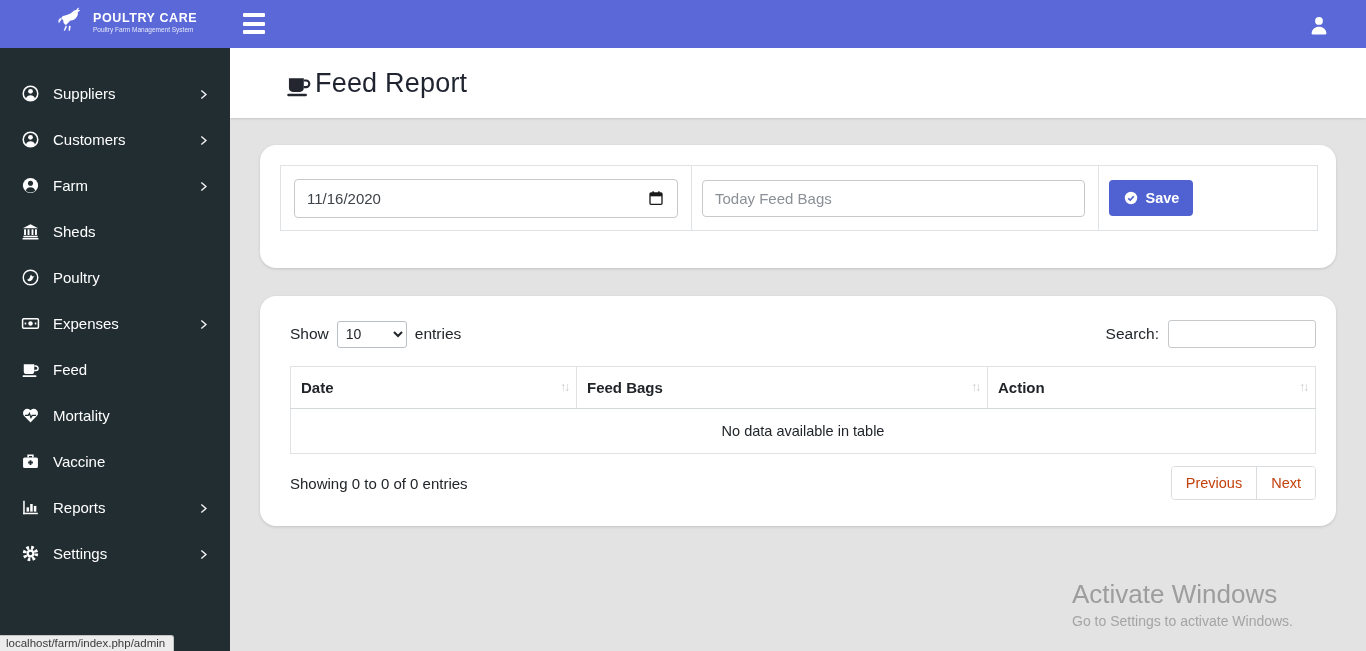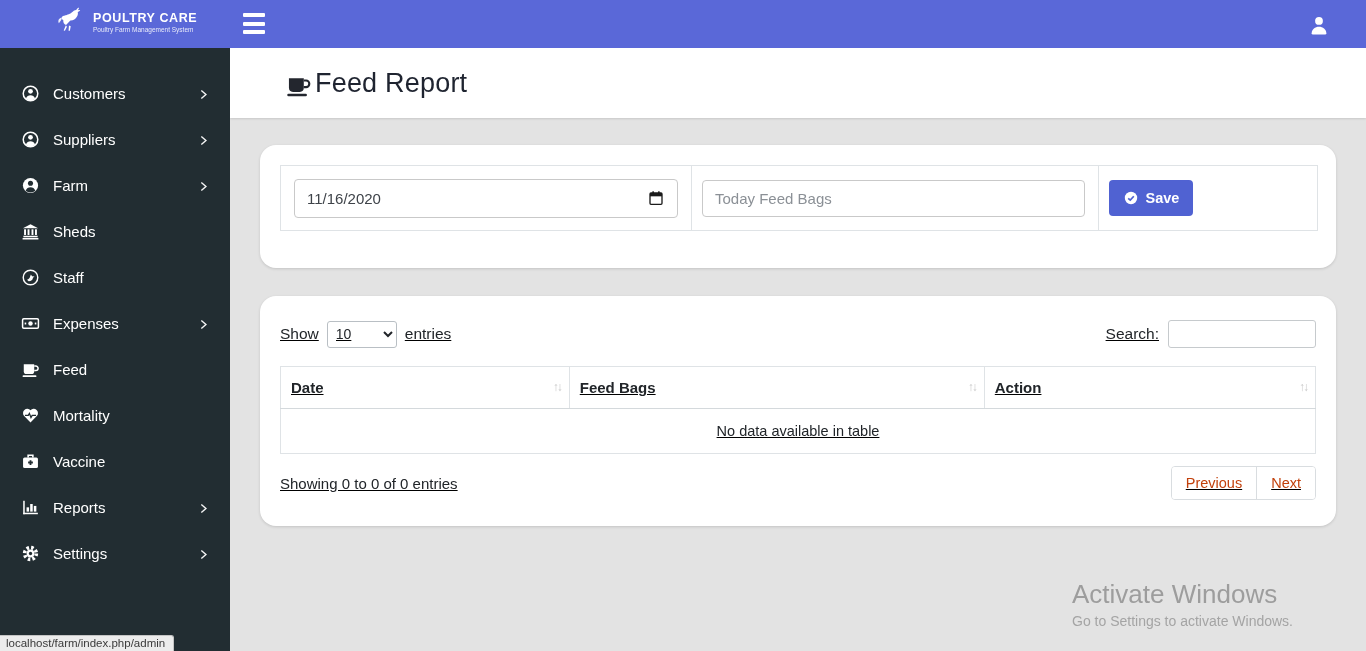--- a/index.html
+++ b/index.html
@@ -37,21 +37,21 @@
   .cell-bags { width:407px; border-right:1px solid #dfe3e6; padding-left:10px; }
   .cell-save { flex:1; padding-left:10px; }
 
   .date-wrap { position:relative; width:384px; }
   .date-input { width:384px; height:39px; border:1px solid #c9c9c9; border-radius:4px; padding:0 34px 0 12px; font-size:15px; color:#3e4349; font-family:"Liberation Sans",sans-serif; background:#fff; }
   .cal-icon { position:absolute; right:14px; top:11px; width:16px; height:16px; pointer-events:none; }
   .bags-input { width:383px; height:37px; border:1px solid #c9c9c9; border-radius:4px; padding:0 12px; font-size:15px; color:#3e4349; font-family:"Liberation Sans",sans-serif; }
   .bags-input::placeholder { color:#8b9096; }
   .save-btn { width:84px; height:36px; background:#5062d2; border:none; border-radius:4px; color:#fff; font-size:14.5px; font-weight:bold; display:flex; align-items:center; justify-content:center; gap:7px; cursor:pointer; font-family:"Liberation Sans",sans-serif; }
 
-  .card-table { margin-top:28px; padding:24px 20px 26px 20px;text-decoration:underline; }
+  .card-table { margin-top:28px; padding:24px 20px 26px 30px; }
   .dt-controls { display:flex; justify-content:space-between; align-items:center; }
   .dt-length { display:flex; align-items:center; gap:8px; font-size:15.5px; color:#212529; }
   .dt-length select { height:27px; width:70px; border:1px solid #b9bfc4; border-radius:3px; font-size:14px; color:#212529; padding:0 4px; font-family:"Liberation Sans",sans-serif; background:#fff; }
   .dt-search { display:flex; align-items:center; gap:9px; font-size:15.5px; color:#212529; }
   .dt-search input { width:148px; height:28px; border:1px solid #c6cacd; border-radius:3px; padding:0 8px; font-size:14px; font-family:"Liberation Sans",sans-serif; }
 
   table.dataTable { width:100%; border-collapse:collapse; margin-top:18px; }
   table.dataTable th { border:1px solid #dfe3e6; border-bottom:1px solid #d4d9dc; text-align:left; font-size:15px; color:#212529; font-weight:bold; padding:11px 26px 11px 10px; position:relative; height:42px; cursor:pointer; }
   table.dataTable th .sort-icons { position:absolute; right:8px; top:13px; font-size:12px; color:#c9c9c9; letter-spacing:-2px; }
   table.dataTable td.empty-cell { border:1px solid #dfe3e6; text-align:center; font-size:14.5px; color:#212529; padding:14px 0; }
@@ -108,37 +108,37 @@
 
 
     <div class="menu-item">
       <span class="mi-icon">
         <svg viewBox="0 0 24 24" width="19" height="19">
           <circle cx="12" cy="12" r="9.2" fill="none" stroke="#fff" stroke-width="1.9"></circle>
           <circle cx="12" cy="9.3" r="3" fill="#fff"></circle>
           <path d="M6.2 18.3c1.1-2.7 3.2-4.1 5.8-4.1s4.7 1.4 5.8 4.1a9.2 9.2 0 0 1-11.6 0z" fill="#fff"></path>
         </svg>
       </span>
-      <span class="mi-label">Customers</span>
+      <span class="mi-label">Suppliers</span>
       <span class="mi-chevron">
         <svg viewBox="0 0 24 24" width="13" height="13">
             <polyline points="8,4.5 16.5,12 8,19.5" fill="none" stroke="#fff" stroke-width="2.6"></polyline>
           </svg>
       </span>
     </div>
 
     <div class="menu-item">
       <span class="mi-icon">
         <svg viewBox="0 0 24 24" width="19" height="19">
           <circle cx="12" cy="12" r="9.2" fill="none" stroke="#fff" stroke-width="1.9"></circle>
           <circle cx="12" cy="9.3" r="3" fill="#fff"></circle>
           <path d="M6.2 18.3c1.1-2.7 3.2-4.1 5.8-4.1s4.7 1.4 5.8 4.1a9.2 9.2 0 0 1-11.6 0z" fill="#fff"></path>
         </svg>
       </span>
-      <span class="mi-label">Suppliers</span>
+      <span class="mi-label">Customers</span>
       <span class="mi-chevron">
         <svg viewBox="0 0 24 24" width="13" height="13">
             <polyline points="8,4.5 16.5,12 8,19.5" fill="none" stroke="#fff" stroke-width="2.6"></polyline>
           </svg>
       </span>
     </div>
 
     <div class="menu-item">
       <span class="mi-icon">
         <svg viewBox="0 0 24 24" width="19" height="19">
@@ -170,21 +170,21 @@
       <span class="mi-label">Sheds</span>
     </div>
 
     <div class="menu-item">
       <span class="mi-icon">
         <svg viewBox="0 0 24 24" width="19" height="19">
           <circle cx="12" cy="12" r="9.2" fill="none" stroke="#fff" stroke-width="1.8"></circle>
           <path fill="#fff" d="M7.6 14.8c2.2-.4 3.3-1.9 3.9-4l1-2.6 1.5 2.1 3.1.5-2 1.4c-.1 2.6-2.3 4.6-5.4 4.6z"></path>
         </svg>
       </span>
-      <span class="mi-label">Staff</span>
+      <span class="mi-label">Poultry</span>
     </div>
 
     <div class="menu-item">
       <span class="mi-icon">
         <svg viewBox="0 0 24 24" width="19" height="19">
           <rect x="2" y="6" width="20" height="12" rx="1.5" fill="none" stroke="#fff" stroke-width="1.9"></rect>
           <circle cx="12" cy="12" r="2.8" fill="#fff"></circle>
           <rect x="4.6" y="10.8" width="2" height="2.4" fill="#fff"></rect>
             <rect x="17.4" y="10.8" width="2" height="2.4" fill="#fff"></rect>
         </svg>

